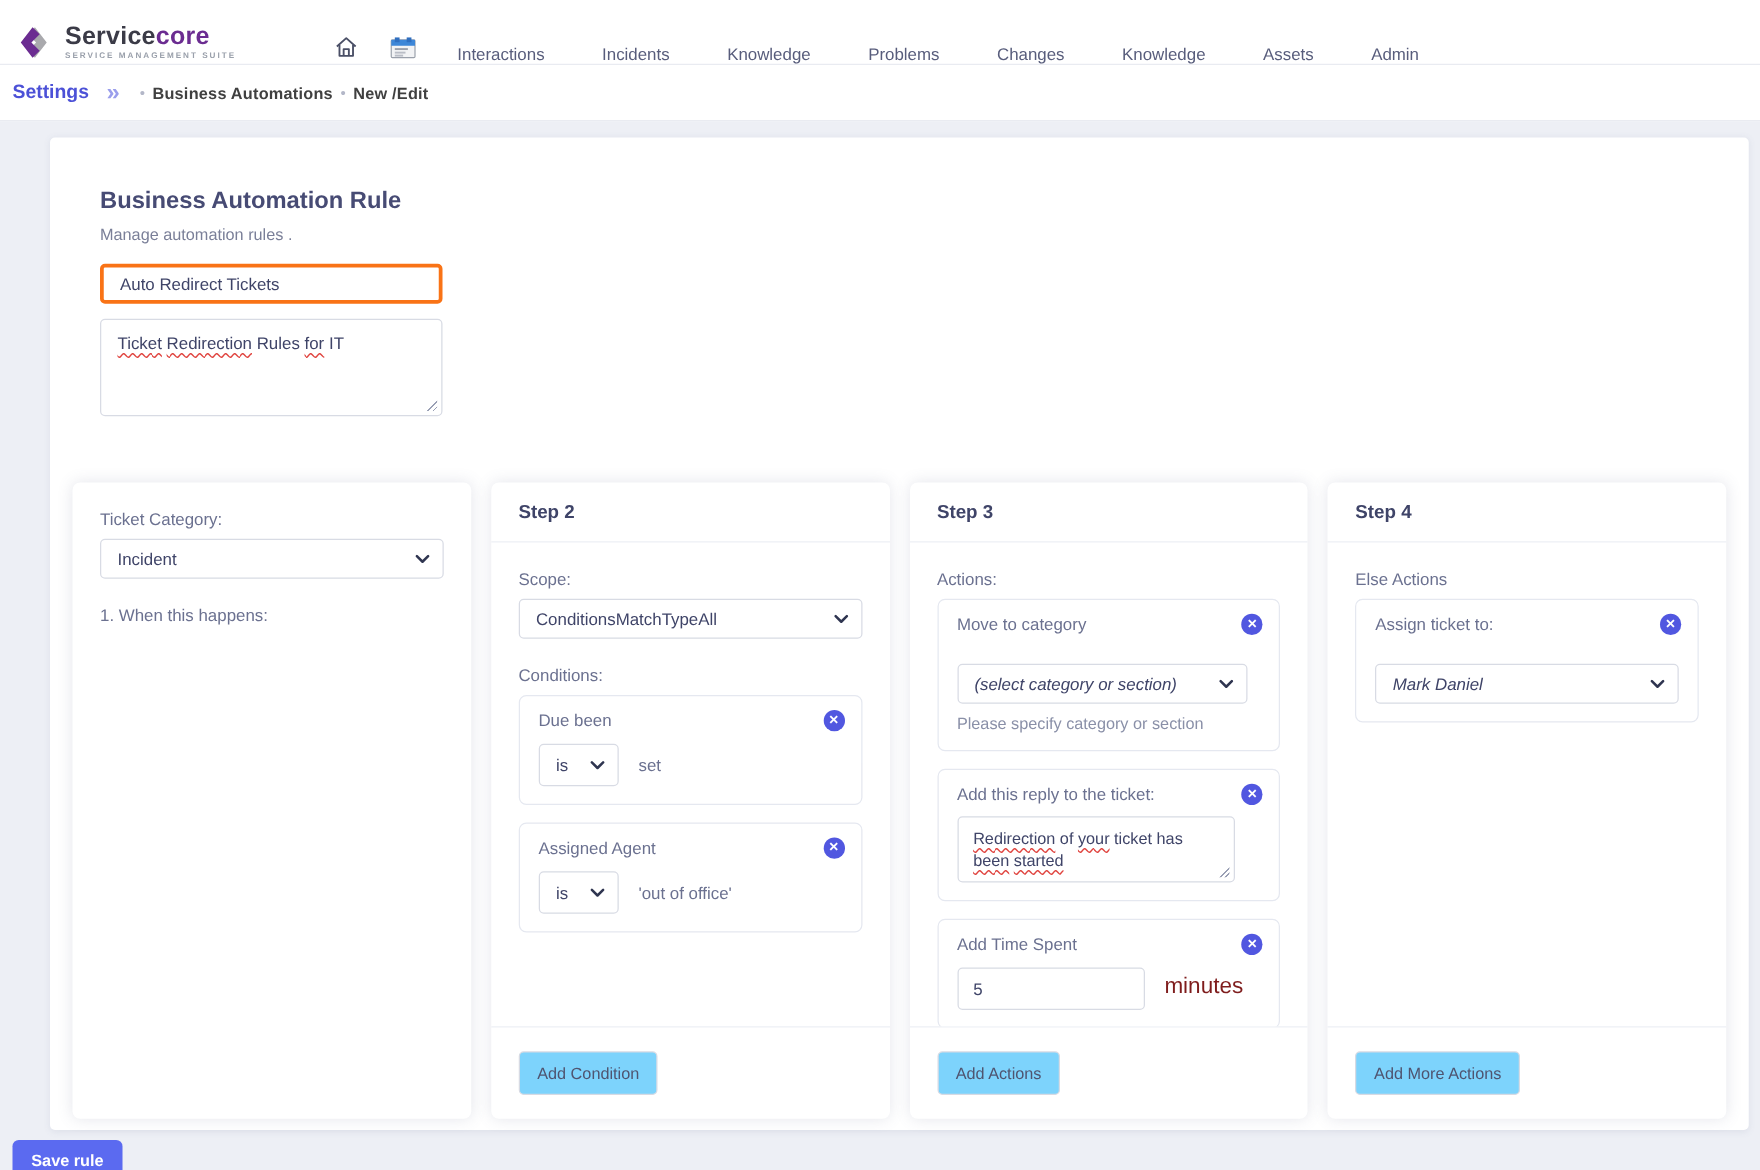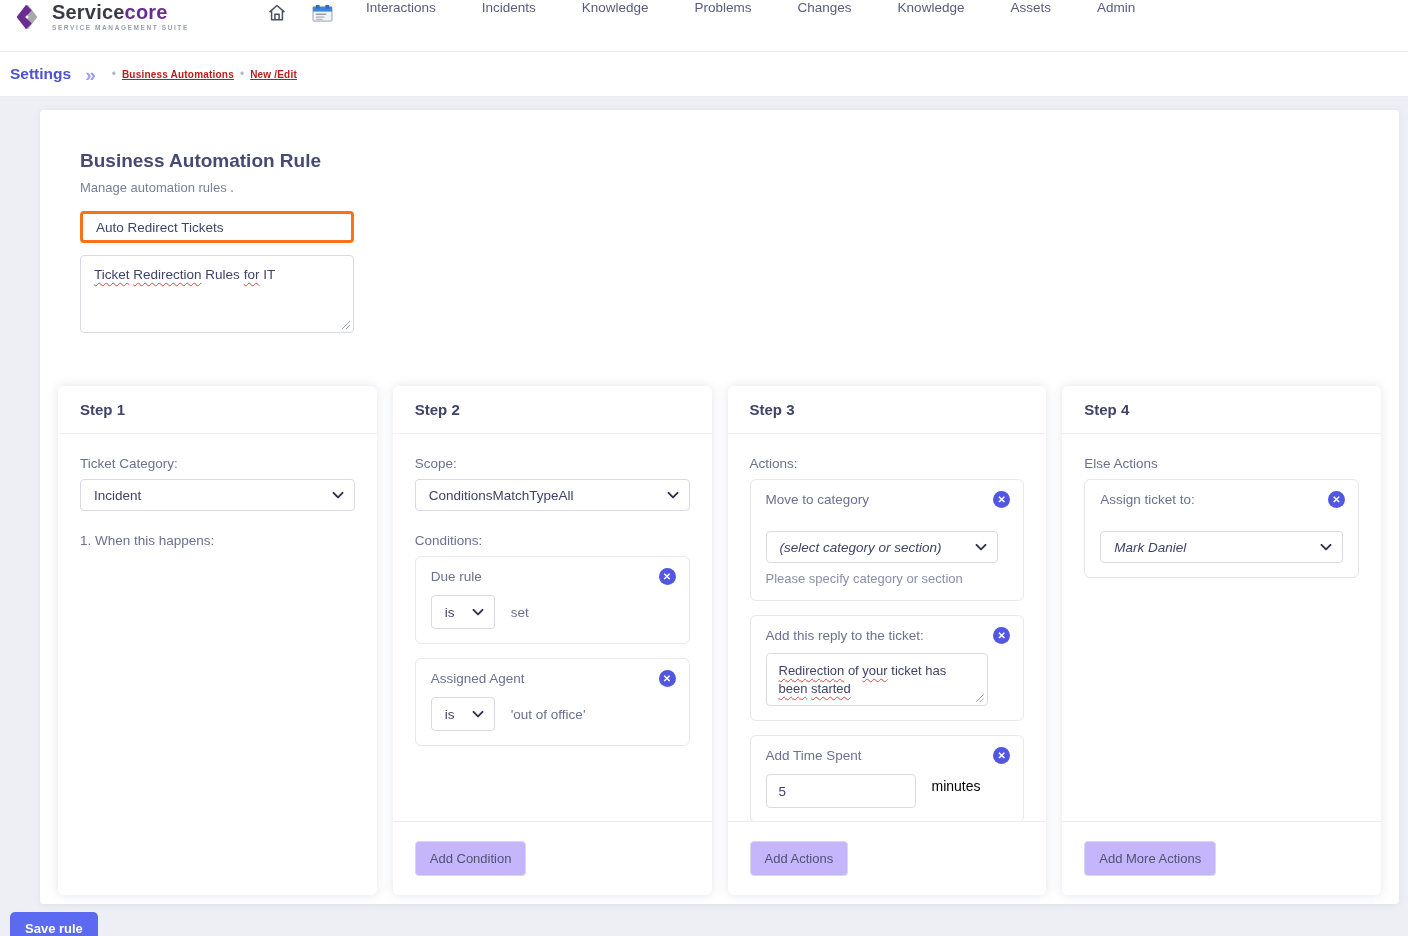--- a/index.html
+++ b/index.html
@@ -1,36 +1,36 @@
 <!DOCTYPE html>
 <html><head>
 <meta charset="utf-8">
 <style>
   * { margin:0; padding:0; box-sizing:border-box; }
   html,body { width:1408px; height:936px; overflow:hidden; }
   body { font-family:"Liberation Sans", sans-serif; background:#edeff5; color:#3f4468; }
 
   
-  .topnav { height:52px; background:#fff; border-bottom:1px solid #e9ebf1; display:flex; align-items:flex-start; }
+  .topnav { height:52px; background:#fff; border-bottom:1px solid #e9ebf1; display:flex; align-items:flex-end; }
   .logo { display:flex; align-items:center; gap:8px; margin-left:10px; cursor:pointer; }
   .logo-text { line-height:1; }
   .logo-word { font-size:20px; font-weight:700; color:#3b3b47; letter-spacing:.2px; }
   .logo-word .accent { color:#6b2c91; }
   .logo-tagline { font-size:6.5px; letter-spacing:1.6px; color:#9aa0ab; margin-top:3px; font-weight:700; }
   .nav-icons { display:flex; align-items:center; gap:20px; margin-left:75px; }
   .icon-btn { width:26px; height:26px; display:flex; align-items:center; justify-content:center; cursor:pointer; }
   .nav-links { display:flex; align-items:center; gap:46px; margin-left:30px; }
   .nav-link { font-size:13.5px; color:#585d7c; cursor:pointer; white-space:nowrap; }
 
   
   .crumbbar { height:45px; background:#fff; border-bottom:1px solid #e9ebf1; display:flex; align-items:center; padding:0 10px; }
   .crumb-root { font-size:15.5px; font-weight:700; color:#4c51d7; cursor:pointer; }
   .crumb-chevrons { color:#9a9eec; font-size:19px; font-weight:700; margin:0 10px 0 14px; line-height:1; cursor:pointer; }
   .crumb-dot { color:#b3b7c8; font-size:12px; margin:0 6px; }
-  .crumb-item { font-size:10px; color:#b91c1c; font-weight:600; letter-spacing:.2px;text-decoration:underline; }
+  .crumb-item { font-size:13px; color:#404040; font-weight:600; letter-spacing:.2px; }
 
   
   .main-panel { background:#fff; margin:13px 9px 0 40px; border-radius:4px;
     box-shadow:0 1px 6px rgba(90,98,135,.10); padding:40px 18px 9px 18px; }
   .head-block { padding-left:22px; }
   .page-title { font-size:19px; font-weight:700; color:#474b74; }
   .page-subtitle { font-size:13px; color:#7a7f98; margin-top:8px; }
   .rule-name-input { margin-top:16px; width:274px; height:32px; border:3px solid #f97316; border-radius:4px;
     padding:0 13px; font-size:13.5px; color:#3f4468; font-family:inherit; outline:none; display:block; }
   .rule-desc { margin-top:12px; width:274px; height:78px; border:1px solid #d8dbe4; border-radius:4px;
@@ -70,23 +70,23 @@
   .cond-row { display:flex; align-items:center; gap:16px; margin-top:11px; }
   .cond-value { font-size:13.5px; color:#6b7190; }
 
   .helper-text { font-size:13px; color:#8a90a8; margin-top:8px; }
   .card-select { margin-top:24px;font-style:italic; }
   .reply-ta { margin-top:10px; border:1px solid #d8dbe4; border-radius:4px; padding:8px 12px;
     font-size:13px; color:#3f4468; line-height:1.35; position:relative; min-height:52px; }
   .time-row { display:flex; align-items:flex-start; gap:16px; margin-top:11px; }
   .time-input { width:150px; height:34px; border:1px solid #d8dbe4; border-radius:4px; padding:0 12px;
     font-size:13.5px; color:#3f4468; font-family:inherit; outline:none; }
-  .unit-label { font-size:14px; color:#000000; margin-top:4px; }
-
-  .ghost-btn { display:inline-block; background:#c4b5fd; border:1px solid #d7dae3; border-radius:4px;
+  .unit-label { font-size:18px; color:#7f1d1d; margin-top:4px; }
+
+  .ghost-btn { display:inline-block; background:#7dd3fc; border:1px solid #d7dae3; border-radius:4px;
     padding:9px 14px; font-size:13px; color:#4f5470; cursor:pointer; font-family:inherit; }
 
   .save-btn { margin:8px 0 0 10px; background:#5b6af0; color:#fff; border:none; border-radius:5px;
     padding:9px 15px; font-size:13px; font-weight:600; cursor:pointer; font-family:inherit; }
 </style>
 </head>
 <body>
 
 
 
@@ -155,21 +155,20 @@
     <input class="rule-name-input" value="Auto Redirect Tickets" style="">
     <div class="rule-desc">
       <span><span class="sp">Ticket</span> <span class="sp">Redirection</span> <span>Rules</span> <span class="sp">for</span> <span>IT</span></span>
       <span class="resize-grip"></span>
     </div>
   </div>
 
   <div class="steps-row">
 
     <div class="step-card">
-      <div class="step-header">Step 1</div>
       <div class="step-body">
         <div class="field-label">Ticket Category:</div>
         <div class="sel">
           <span class="sel-label">Incident</span>
           <span class="chev">
             <svg width="12" height="8" viewBox="0 0 12 8" fill="none">
                 <path d="M1.5 1.5 L6 6 L10.5 1.5" stroke="#2f3550" stroke-width="2" stroke-linecap="round" stroke-linejoin="round"></path>
               </svg>
           </span>
         </div>
@@ -185,21 +184,21 @@
           <span class="sel-label">ConditionsMatchTypeAll</span>
           <span class="chev">
             <svg width="12" height="8" viewBox="0 0 12 8" fill="none">
                 <path d="M1.5 1.5 L6 6 L10.5 1.5" stroke="#2f3550" stroke-width="2" stroke-linecap="round" stroke-linejoin="round"></path>
               </svg>
           </span>
         </div>
         <div class="field-label mt22">Conditions:</div>
 
         <div class="item-card">
-          <div class="item-name">Due rule</div>
+          <div class="item-name">Due been</div>
           <span class="close-btn">✕</span>
           <div class="cond-row">
             <div class="sel sel-sm">
               <span class="sel-label">is</span>
               <span class="chev">
                 <svg width="12" height="8" viewBox="0 0 12 8" fill="none">
                     <path d="M1.5 1.5 L6 6 L10.5 1.5" stroke="#2f3550" stroke-width="2" stroke-linecap="round" stroke-linejoin="round"></path>
                   </svg>
               </span>
             </div>

